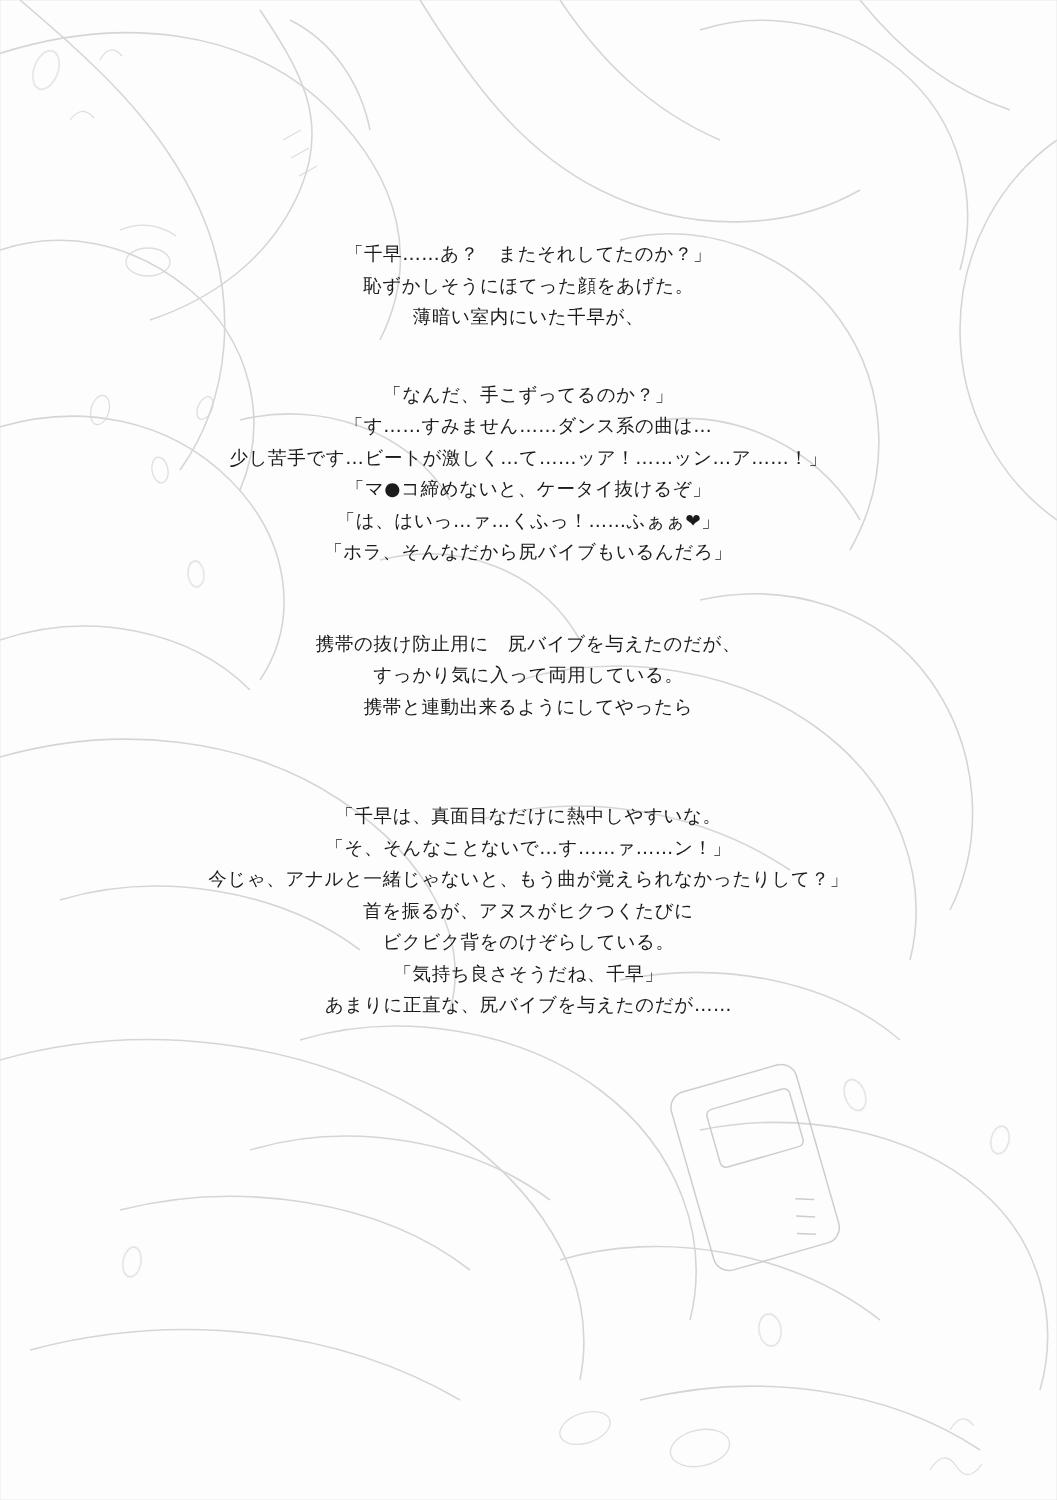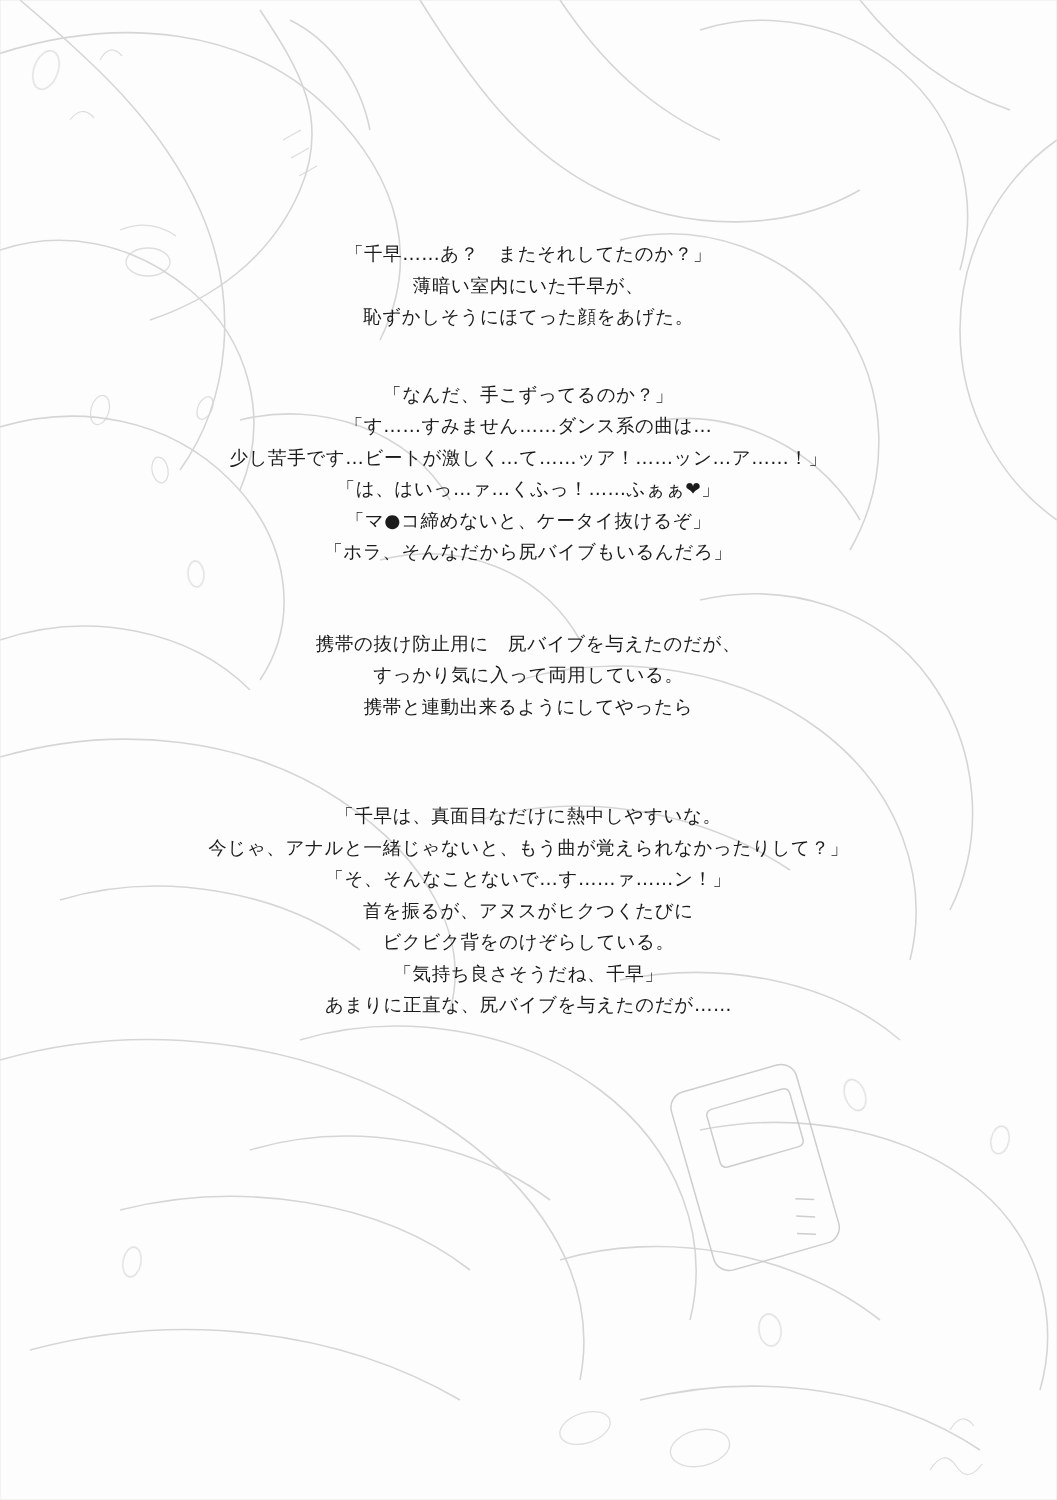--- a/index.html
+++ b/index.html
@@ -128,52 +128,52 @@
       <g fill="none" stroke="#e0e0e0" stroke-width="1" opacity="0.7">
         <path d="M0 0 L 1057 0 L 1057 1500 L 0 1500 Z"></path>
       </g>
     </svg>
   </div>
 
   <div class="text-layer">
 
     <div class="para">
       <span class="line">「千早……あ？　またそれしてたのか？」</span>
+      <span class="line">恥ずかしそうにほてった顔をあげた。</span>
       <span class="line">薄暗い室内にいた千早が、</span>
-      <span class="line">恥ずかしそうにほてった顔をあげた。</span>
     </div>
 
     <div class="gap-sm"></div>
 
 
     <div class="gap-sm"></div>
 
     <div class="para">
       <span class="line">「なんだ、手こずってるのか？」</span>
       <span class="line">「す……すみません……ダンス系の曲は…</span>
       <span class="line">少し苦手です…ビートが激しく…て……ッア！……ッン…ア……！」</span>
+      <span class="line">「マ●コ締めないと、ケータイ抜けるぞ」</span>
       <span class="line">「は、はいっ…ァ…くふっ！……ふぁぁ❤」</span>
-      <span class="line">「マ●コ締めないと、ケータイ抜けるぞ」</span>
       <span class="line">「ホラ、そんなだから尻バイブもいるんだろ」</span>
     </div>
 
     <div class="gap-md"></div>
 
     <div class="para">
       <span class="line">携帯の抜け防止用に　尻バイブを与えたのだが、</span>
       <span class="line">すっかり気に入って両用している。</span>
       <span class="line">携帯と連動出来るようにしてやったら</span>
     </div>
 
     <div class="gap-lg"></div>
 
     <div class="para">
       <span class="line">「千早は、真面目なだけに熱中しやすいな。</span>
+      <span class="line">「そ、そんなことないで…す……ァ……ン！」</span>
       <span class="line">今じゃ、アナルと一緒じゃないと、もう曲が覚えられなかったりして？」</span>
-      <span class="line">「そ、そんなことないで…す……ァ……ン！」</span>
       <span class="line">首を振るが、アヌスがヒクつくたびに</span>
       <span class="line">ビクビク背をのけぞらしている。</span>
       <span class="line">「気持ち良さそうだね、千早」</span>
       <span class="line">あまりに正直な、尻バイブを与えたのだが……</span>
     </div>
 
   </div>
 </div>
 
 </body></html>

